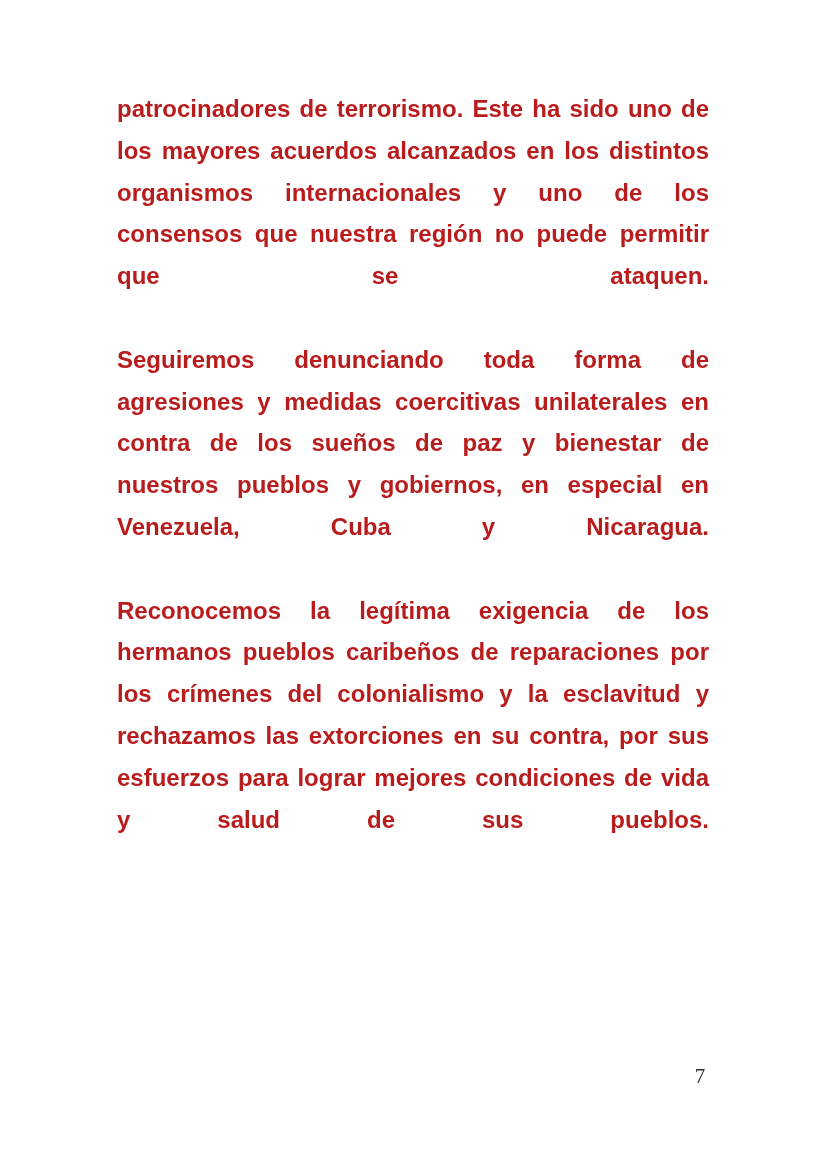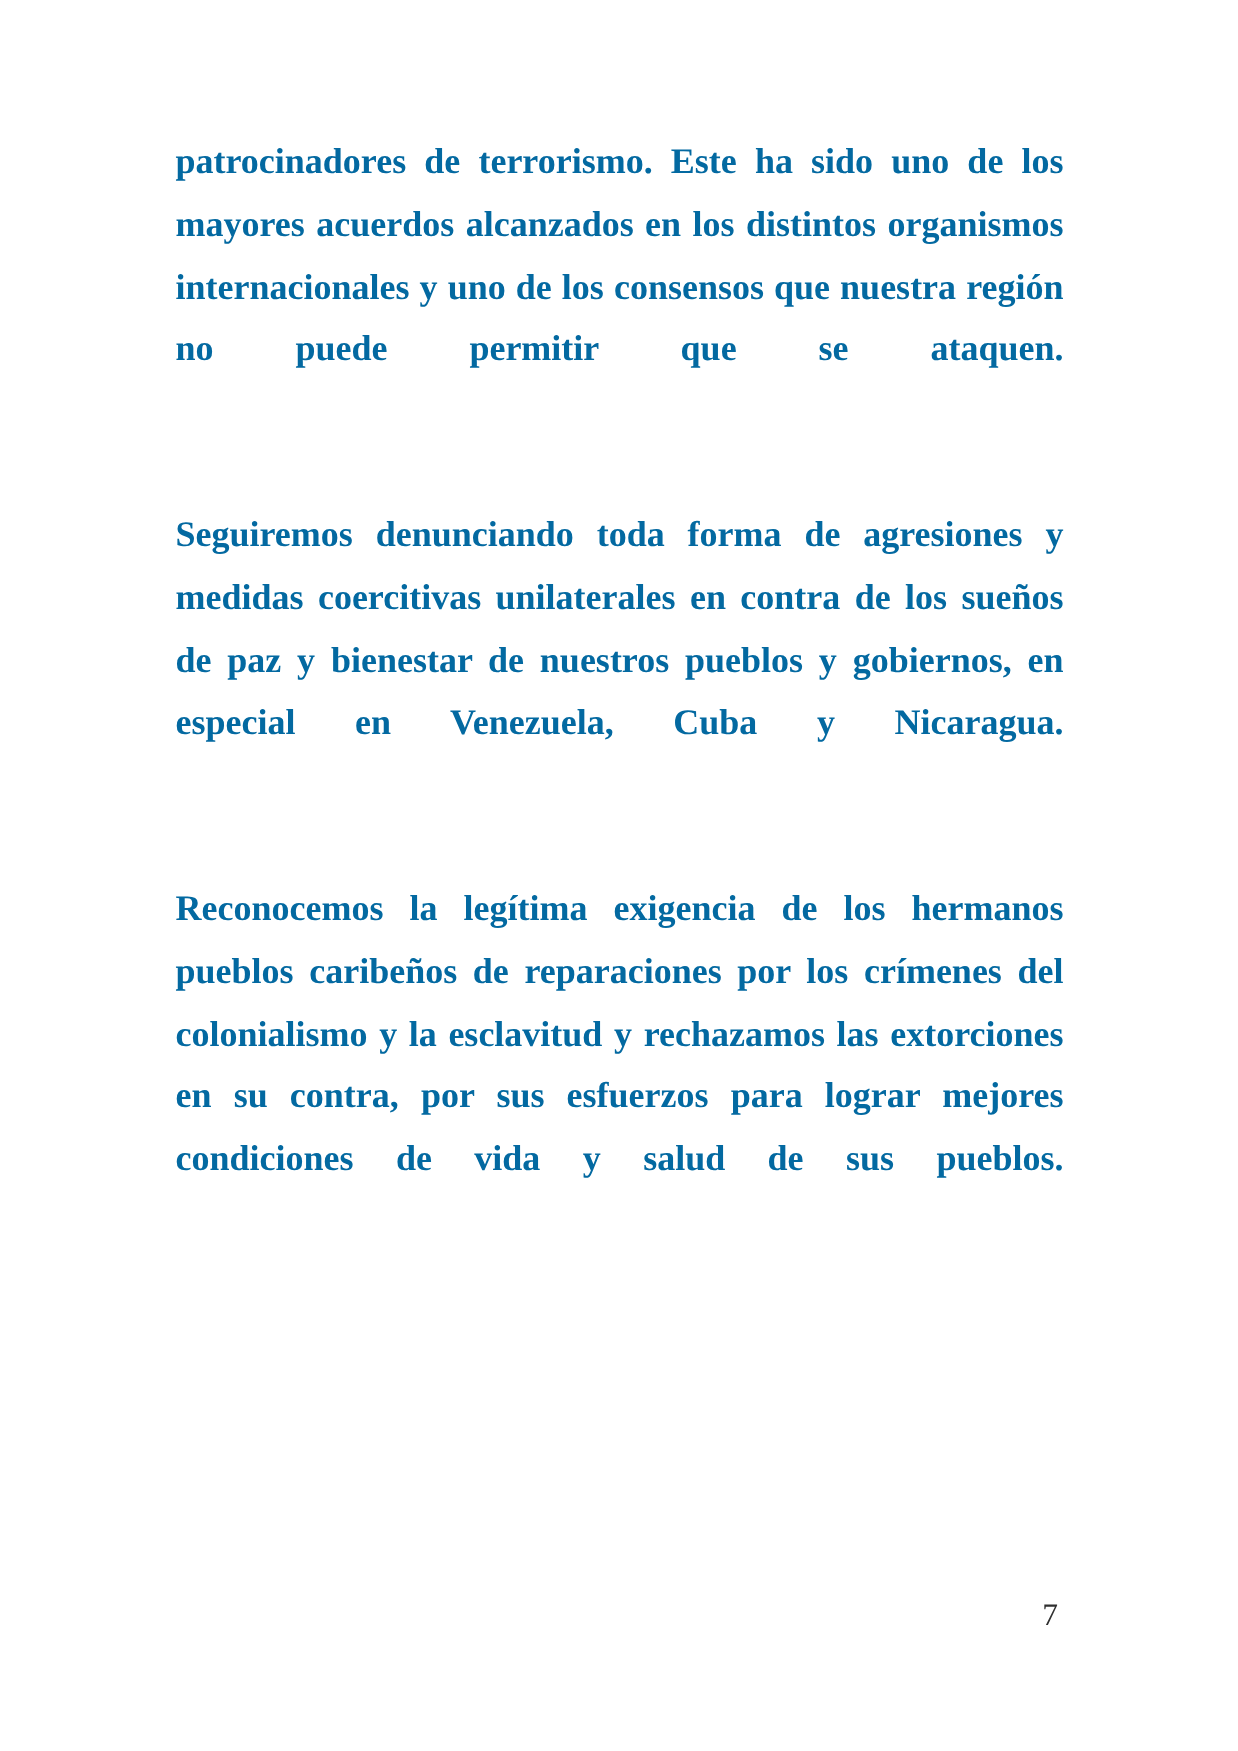--- a/index.html
+++ b/index.html
@@ -24,44 +24,43 @@
   }
 
   .text-column {
     position: absolute;
     left: 117px;
     top: 88px;
     width: 592px;
   }
 
   .para {
-    font-family: Liberation Serif, serif;
+    font-family: Liberation Sans, sans-serif;
     font-size: 24px;
     line-height: 41.8px;
     font-weight: bold;
-    color: #0369a1;
+    color: #b91c1c;
     text-align: justify;
     text-justify: inter-word;
     letter-spacing: 0px;
     word-spacing: 0px;
     margin: 0;
     hyphens: none;
     -webkit-hyphens: none;
   }
 
   
   .para::after {
     content: "";
     display: inline-block;
     width: 100%;
     height: 0;
   }
 
   .para + .para {
-    margin-top: 40px;
   }
 
   .page-number {
     position: absolute;
     left: 0;
     right: 0;
     top: 1063px;
     text-align: center;
     font-family: "Liberation Serif", "DejaVu Serif", serif;
     font-size: 21px;

